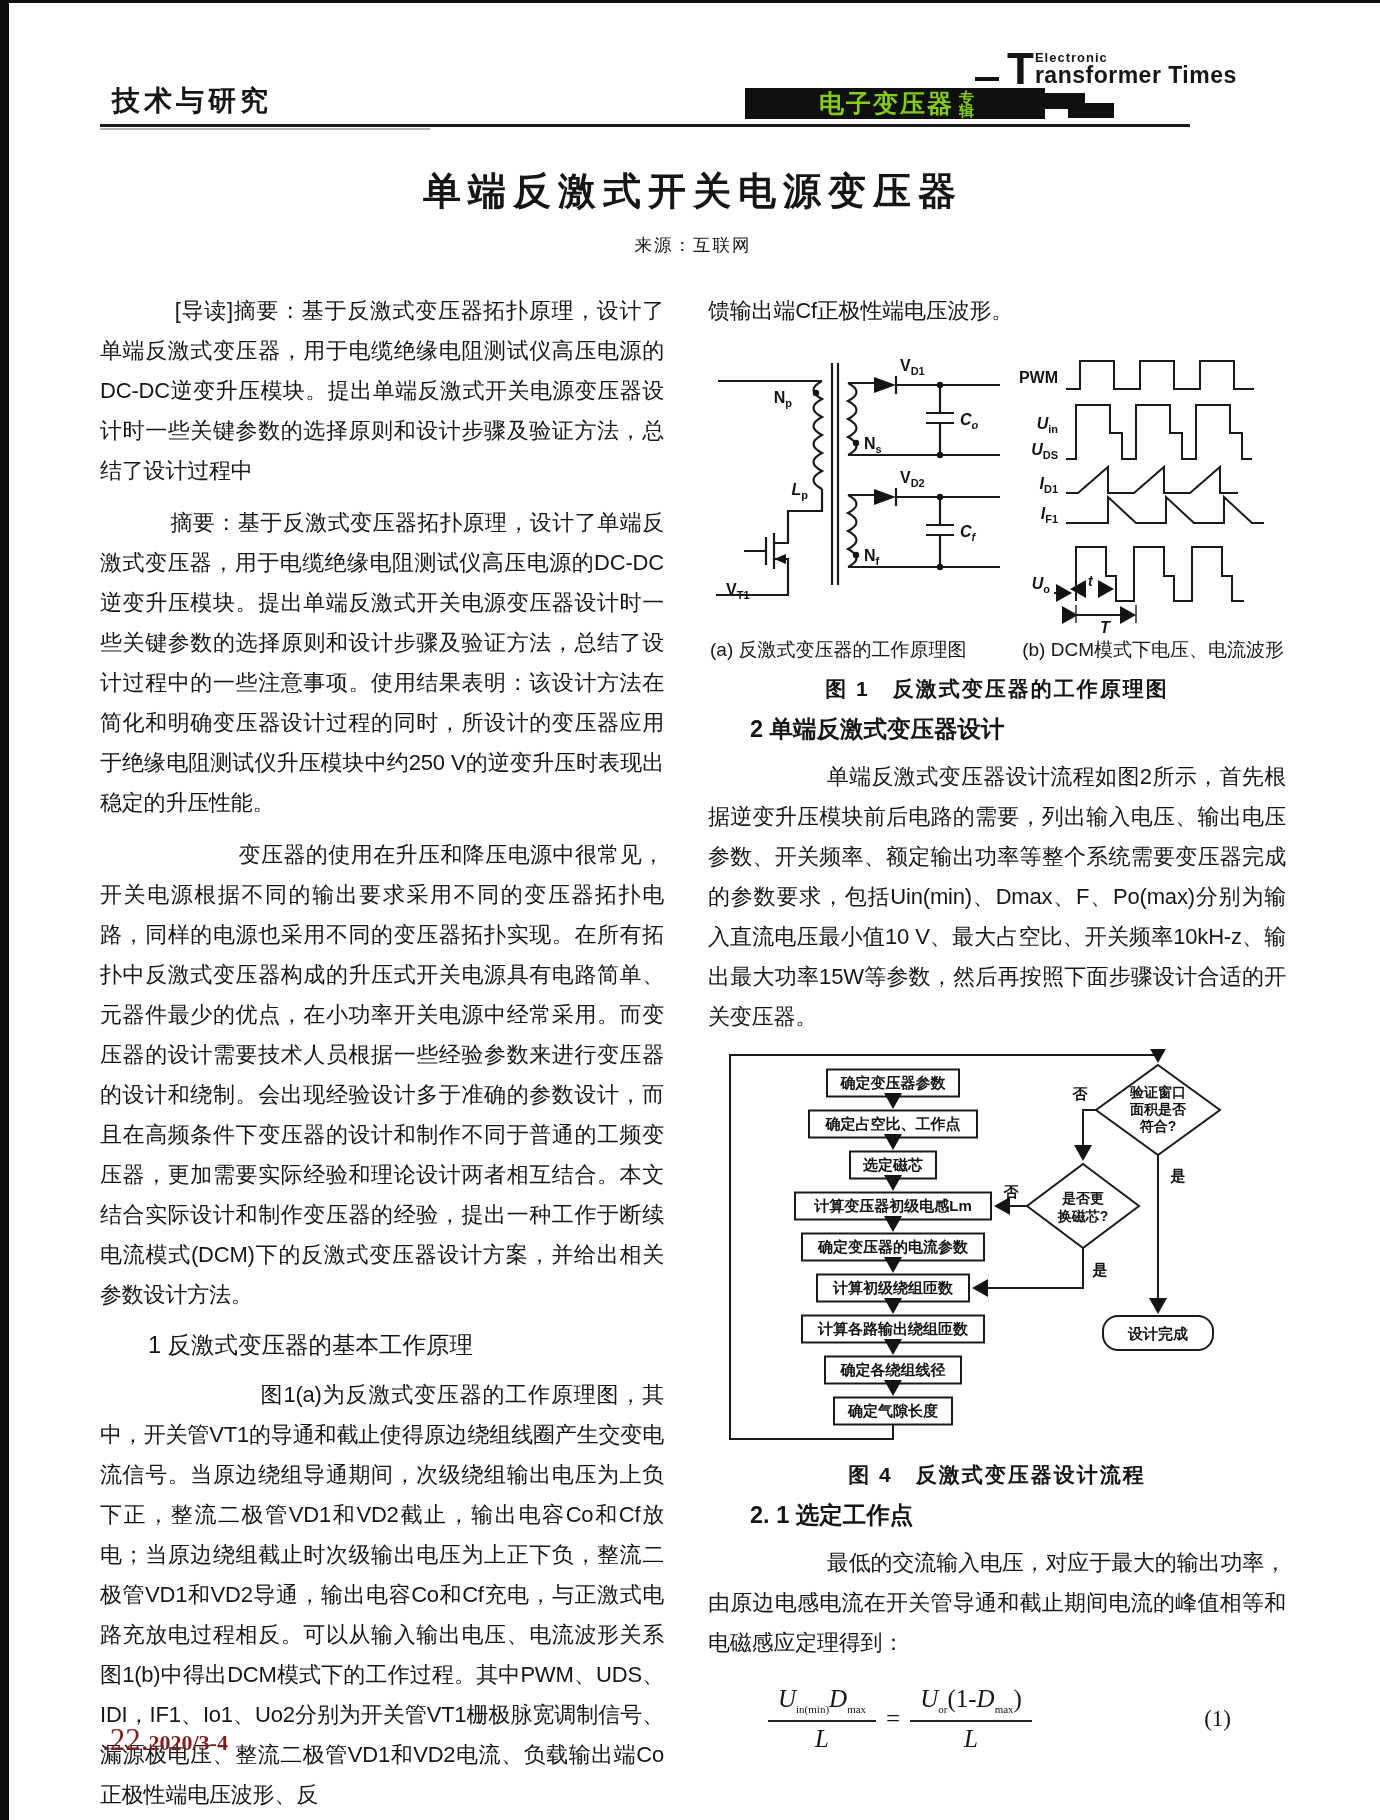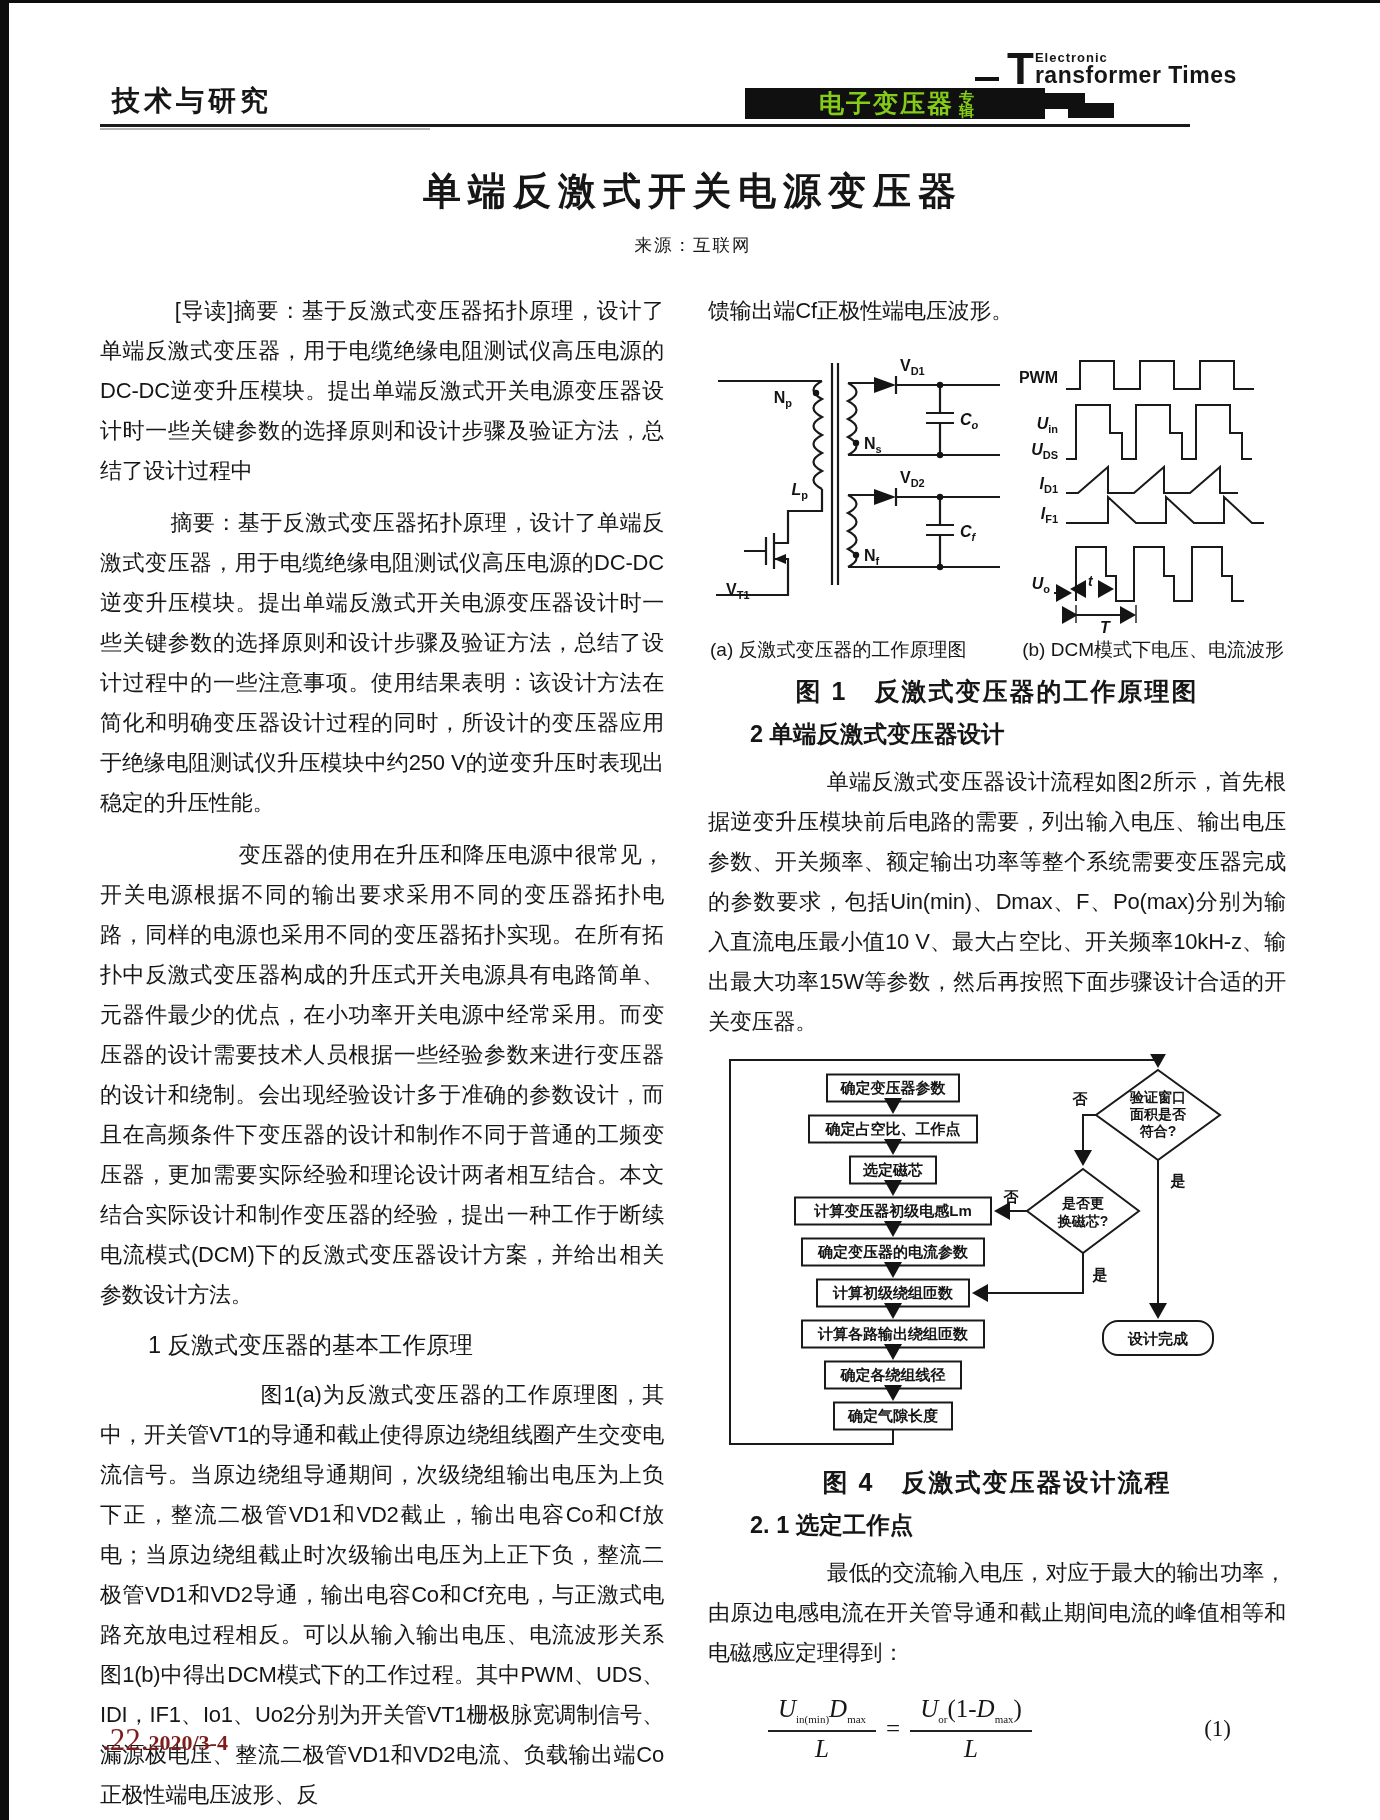--- a/index.html
+++ b/index.html
@@ -37,21 +37,21 @@
   .ind-b{text-indent:3.2em;}
   .ind-c{text-indent:6.3em;}
   .ind-d{text-indent:7.3em;}
   .ind-e{text-indent:5.4em;}
   .hsec{font-size:23.5px;font-weight:400;margin:14px 0 14px 48px;}
   .hsec2{font-size:23.5px;font-weight:700;margin:10px 0 12px 42px;}
 
   .fig{margin-top:6px;}
   .fig svg{display:block;}
   .fig-sub-caps{display:flex;justify-content:space-between;font-size:19px;margin-top:2px;padding:0 2px;}
-  .fig-caption{text-align:center;font-size:25px;font-weight:600;margin:12px 0 8px;letter-spacing:2px;}
+  .fig-caption{text-align:center;font-size:21px;font-weight:600;margin:12px 0 8px;letter-spacing:2px;}
 
   
   .formula{display:flex;align-items:center;margin:22px 0 0 60px;
            font-family:"Liberation Serif",serif;font-size:25px;}
   .frac{display:inline-block;text-align:center;vertical-align:middle;}
   .frac .num{display:block;padding:0 10px 5px;border-bottom:2px solid #222;}
   .frac .den{display:block;padding-top:3px;}
   .formula sub{font-size:11px;}
   .eq-sign{margin:0 10px;}
   .eq-number{margin-left:auto;padding-right:55px;font-size:23px;}

